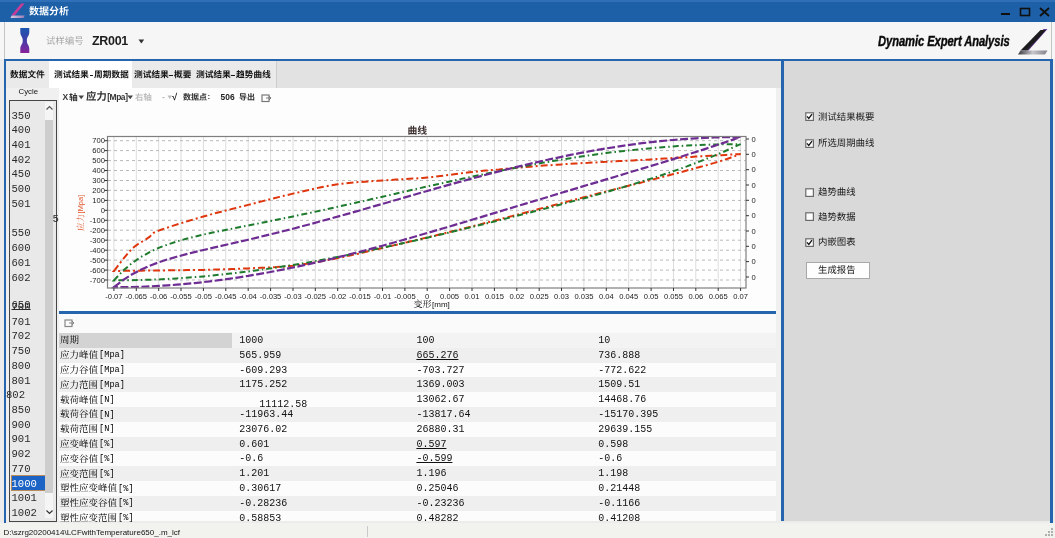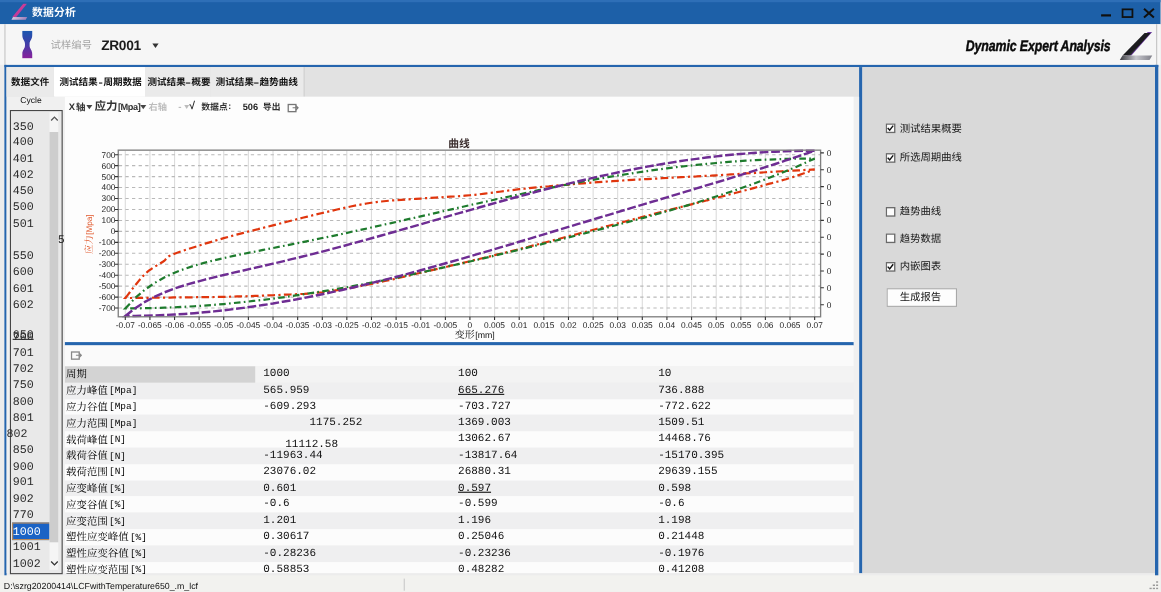--- a/index.html
+++ b/index.html
@@ -429,21 +429,21 @@
 <div class="abs" style="left:58.7px;top:377.4px;width:717.8px;height:14.80px;background:#efeff0"></div>
 <svg style="position:absolute;left:60.3px;top:379.79999999999995px;overflow:visible" width="38" height="12">
     <g fill="#000000" transform="translate(0,8.17) scale(0.009500,-0.009500)">
       <use href="#S5e94" x="0"></use>
       <use href="#S529b" x="1000"></use>
       <use href="#S8303" x="2000"></use>
       <use href="#S56f4" x="3000"></use>
     </g>
   </svg>
 <div style="position:absolute;left:99.1px;top:381.0px;font:400 8.6px 'Liberation Mono',monospace;color:#000000;white-space:pre;line-height:1;">[Mpa]</div>
-<div style="position:absolute;left:239.3px;top:380.4px;font:400 10px 'Liberation Mono',monospace;color:#111111;white-space:pre;line-height:1;margin-left:42px;">1175.252</div>
+<div style="position:absolute;left:239.3px;top:380.4px;font:400 10px 'Liberation Mono',monospace;color:#111111;white-space:pre;line-height:1;">1175.252</div>
 <div style="position:absolute;left:416.4px;top:380.4px;font:400 10px 'Liberation Mono',monospace;color:#111111;white-space:pre;line-height:1;">1369.003</div>
 <div style="position:absolute;left:598.3px;top:380.4px;font:400 10px 'Liberation Mono',monospace;color:#111111;white-space:pre;line-height:1;">1509.51</div>
 <div class="abs" style="left:58.7px;top:392.2px;width:717.8px;height:14.80px;background:#fcfcfc"></div>
 <svg style="position:absolute;left:60.3px;top:394.59999999999997px;overflow:visible" width="38" height="12">
     <g fill="#000000" transform="translate(0,8.17) scale(0.009500,-0.009500)">
       <use href="#S8f7d" x="0"></use>
       <use href="#S8377" x="1000"></use>
       <use href="#S5cf0" x="2000"></use>
       <use href="#S503c" x="3000"></use>
     </g>
@@ -495,21 +495,21 @@
 <svg style="position:absolute;left:60.3px;top:453.79999999999995px;overflow:visible" width="38" height="12">
     <g fill="#000000" transform="translate(0,8.17) scale(0.009500,-0.009500)">
       <use href="#S5e94" x="0"></use>
       <use href="#S53d8" x="1000"></use>
       <use href="#S8c37" x="2000"></use>
       <use href="#S503c" x="3000"></use>
     </g>
   </svg>
 <div style="position:absolute;left:99.1px;top:455.0px;font:400 8.6px 'Liberation Mono',monospace;color:#000000;white-space:pre;line-height:1;">[%]</div>
 <div style="position:absolute;left:239.3px;top:454.4px;font:400 10px 'Liberation Mono',monospace;color:#111111;white-space:pre;line-height:1;">-0.6</div>
-<div style="position:absolute;left:416.4px;top:454.4px;font:400 10px 'Liberation Mono',monospace;color:#111111;white-space:pre;line-height:1;">-0.599</div>
+<div style="position:absolute;left:416.4px;top:454.4px;font:400 10px 'Liberation Mono',monospace;color:#111111;white-space:pre;line-height:1;text-decoration:underline;">-0.599</div>
 <div style="position:absolute;left:598.3px;top:454.4px;font:400 10px 'Liberation Mono',monospace;color:#111111;white-space:pre;line-height:1;">-0.6</div>
 <div class="abs" style="left:58.7px;top:466.2px;width:717.8px;height:14.80px;background:#efeff0"></div>
 <svg style="position:absolute;left:60.3px;top:468.6px;overflow:visible" width="38" height="12">
     <g fill="#000000" transform="translate(0,8.17) scale(0.009500,-0.009500)">
       <use href="#S5e94" x="0"></use>
       <use href="#S53d8" x="1000"></use>
       <use href="#S8303" x="2000"></use>
       <use href="#S56f4" x="3000"></use>
     </g>
   </svg>
@@ -539,21 +539,21 @@
       <use href="#S6027" x="1000"></use>
       <use href="#S5e94" x="2000"></use>
       <use href="#S53d8" x="3000"></use>
       <use href="#S8c37" x="4000"></use>
       <use href="#S503c" x="5000"></use>
     </g>
   </svg>
 <div style="position:absolute;left:118.1px;top:499.40000000000003px;font:400 8.6px 'Liberation Mono',monospace;color:#000000;white-space:pre;line-height:1;">[%]</div>
 <div style="position:absolute;left:239.3px;top:498.8px;font:400 10px 'Liberation Mono',monospace;color:#111111;white-space:pre;line-height:1;">-0.28236</div>
 <div style="position:absolute;left:416.4px;top:498.8px;font:400 10px 'Liberation Mono',monospace;color:#111111;white-space:pre;line-height:1;">-0.23236</div>
-<div style="position:absolute;left:598.3px;top:498.8px;font:400 10px 'Liberation Mono',monospace;color:#111111;white-space:pre;line-height:1;">-0.1976</div>
+<div style="position:absolute;left:598.3px;top:498.8px;font:400 10px 'Liberation Mono',monospace;color:#111111;white-space:pre;line-height:1;">-0.1166</div>
 <div class="abs" style="left:58.7px;top:510.6px;width:717.8px;height:10.40px;background:#fcfcfc"></div>
 <svg style="position:absolute;left:60.3px;top:513.0px;overflow:visible" width="57" height="12">
     <g fill="#000000" transform="translate(0,8.17) scale(0.009500,-0.009500)">
       <use href="#S5851" x="0"></use>
       <use href="#S6027" x="1000"></use>
       <use href="#S5e94" x="2000"></use>
       <use href="#S53d8" x="3000"></use>
       <use href="#S8303" x="4000"></use>
       <use href="#S56f4" x="5000"></use>
     </g>

